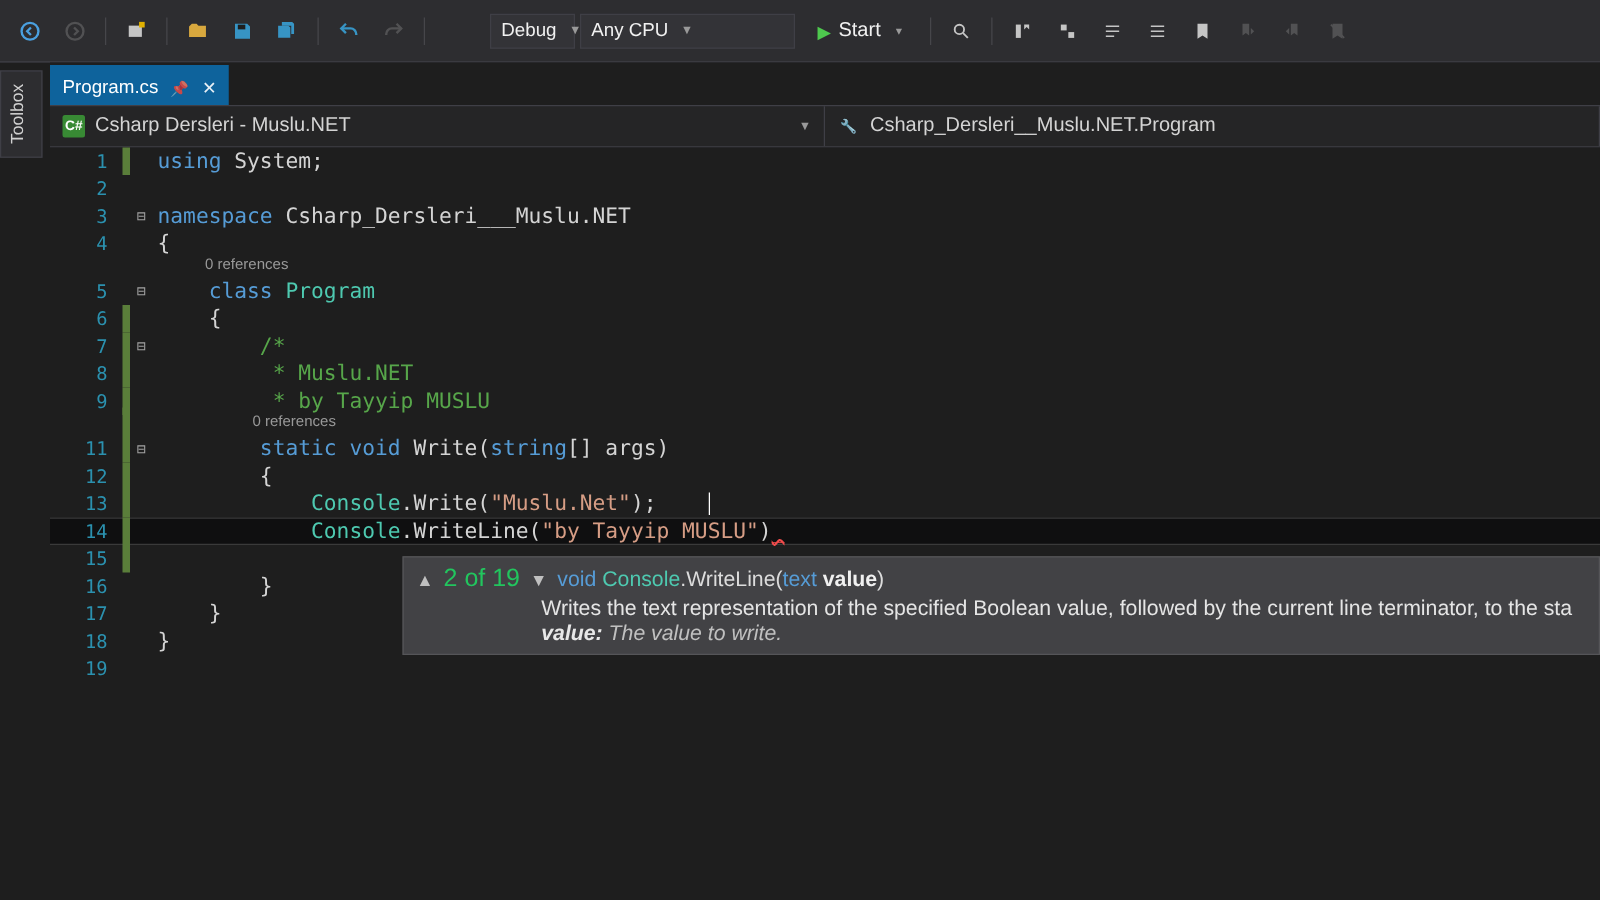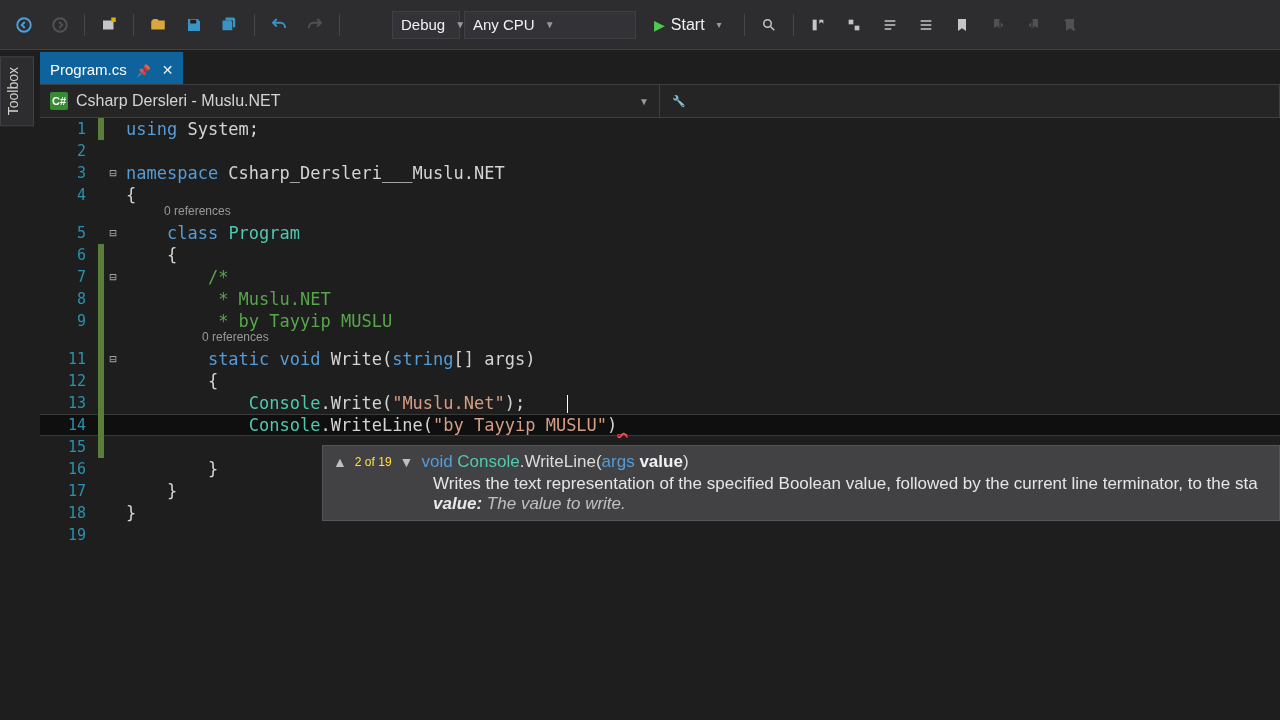--- a/index.html
+++ b/index.html
@@ -216,21 +216,21 @@
     font-family: 'Segoe UI', Arial, sans-serif;
     font-size: 17px;
     color: #dcdcdc;
   }
   .sig-top {
     display: flex;
     align-items: center;
     gap: 8px;
   }
   .sig-nav { color: #c0c0c0; font-size: 14px; cursor: pointer; }
-  .sig-count { color: #fde047; font-size: 12px; }
+  .sig-count { color: #22c55e; font-size: 20px; }
   .sig-sig { }
   .sig-kw { color: #569cd6; }
   .sig-type { color: #4ec9b0; }
   .sig-param { font-weight: bold; color: #f0f0f0; }
   .sig-desc {
     margin-top: 2px;
     padding-left: 100px;
     color: #e5e5e5;
     font-size: 17px;
   }
@@ -375,20 +375,21 @@
 </div>
 
 <div class="nav-bar">
   <div class="nav-seg">
     <span class="nav-icon cs-icon">C#</span>
     <span>Csharp Dersleri - Muslu.NET</span>
     <span class="nav-arrow">▼</span>
   </div>
   <div class="nav-seg">
     <span class="nav-icon wrench-icon">🔧</span>
+    <span>Csharp_Dersleri__Muslu.NET.Program</span>
   </div>
 </div>
 
 <div class="editor">
 
   <div class="code-row">
       <div class="lineno">1</div>
       <div class="change-bar"></div>
       <div class="fold"></div>
       <div class="code"><span class="kw">using</span><span> System</span><span>;</span></div>
@@ -512,20 +513,20 @@
       <div class="code"></div>
     </div>
 </div>
 
 <div class="sig-tooltip">
   <div class="sig-top">
     <span class="sig-nav">▲</span>
     <span class="sig-count">2 of 19</span>
     <span class="sig-nav">▼</span>
     <span class="sig-sig">
-      <span class="sig-kw">void </span><span class="sig-type">Console</span><span>.WriteLine(</span><span class="sig-kw">args</span><span class="sig-param"> value</span><span>)</span>
+      <span class="sig-kw">void </span><span class="sig-type">Console</span><span>.WriteLine(</span><span class="sig-kw">text</span><span class="sig-param"> value</span><span>)</span>
     </span>
   </div>
   <div class="sig-desc">Writes the text representation of the specified Boolean value, followed by the current line terminator, to the sta</div>
   <div class="sig-value">
     <span class="sig-label">value:</span><span class="sig-italic"> The value to write.</span>
   </div>
 </div>
 
 </body></html>

